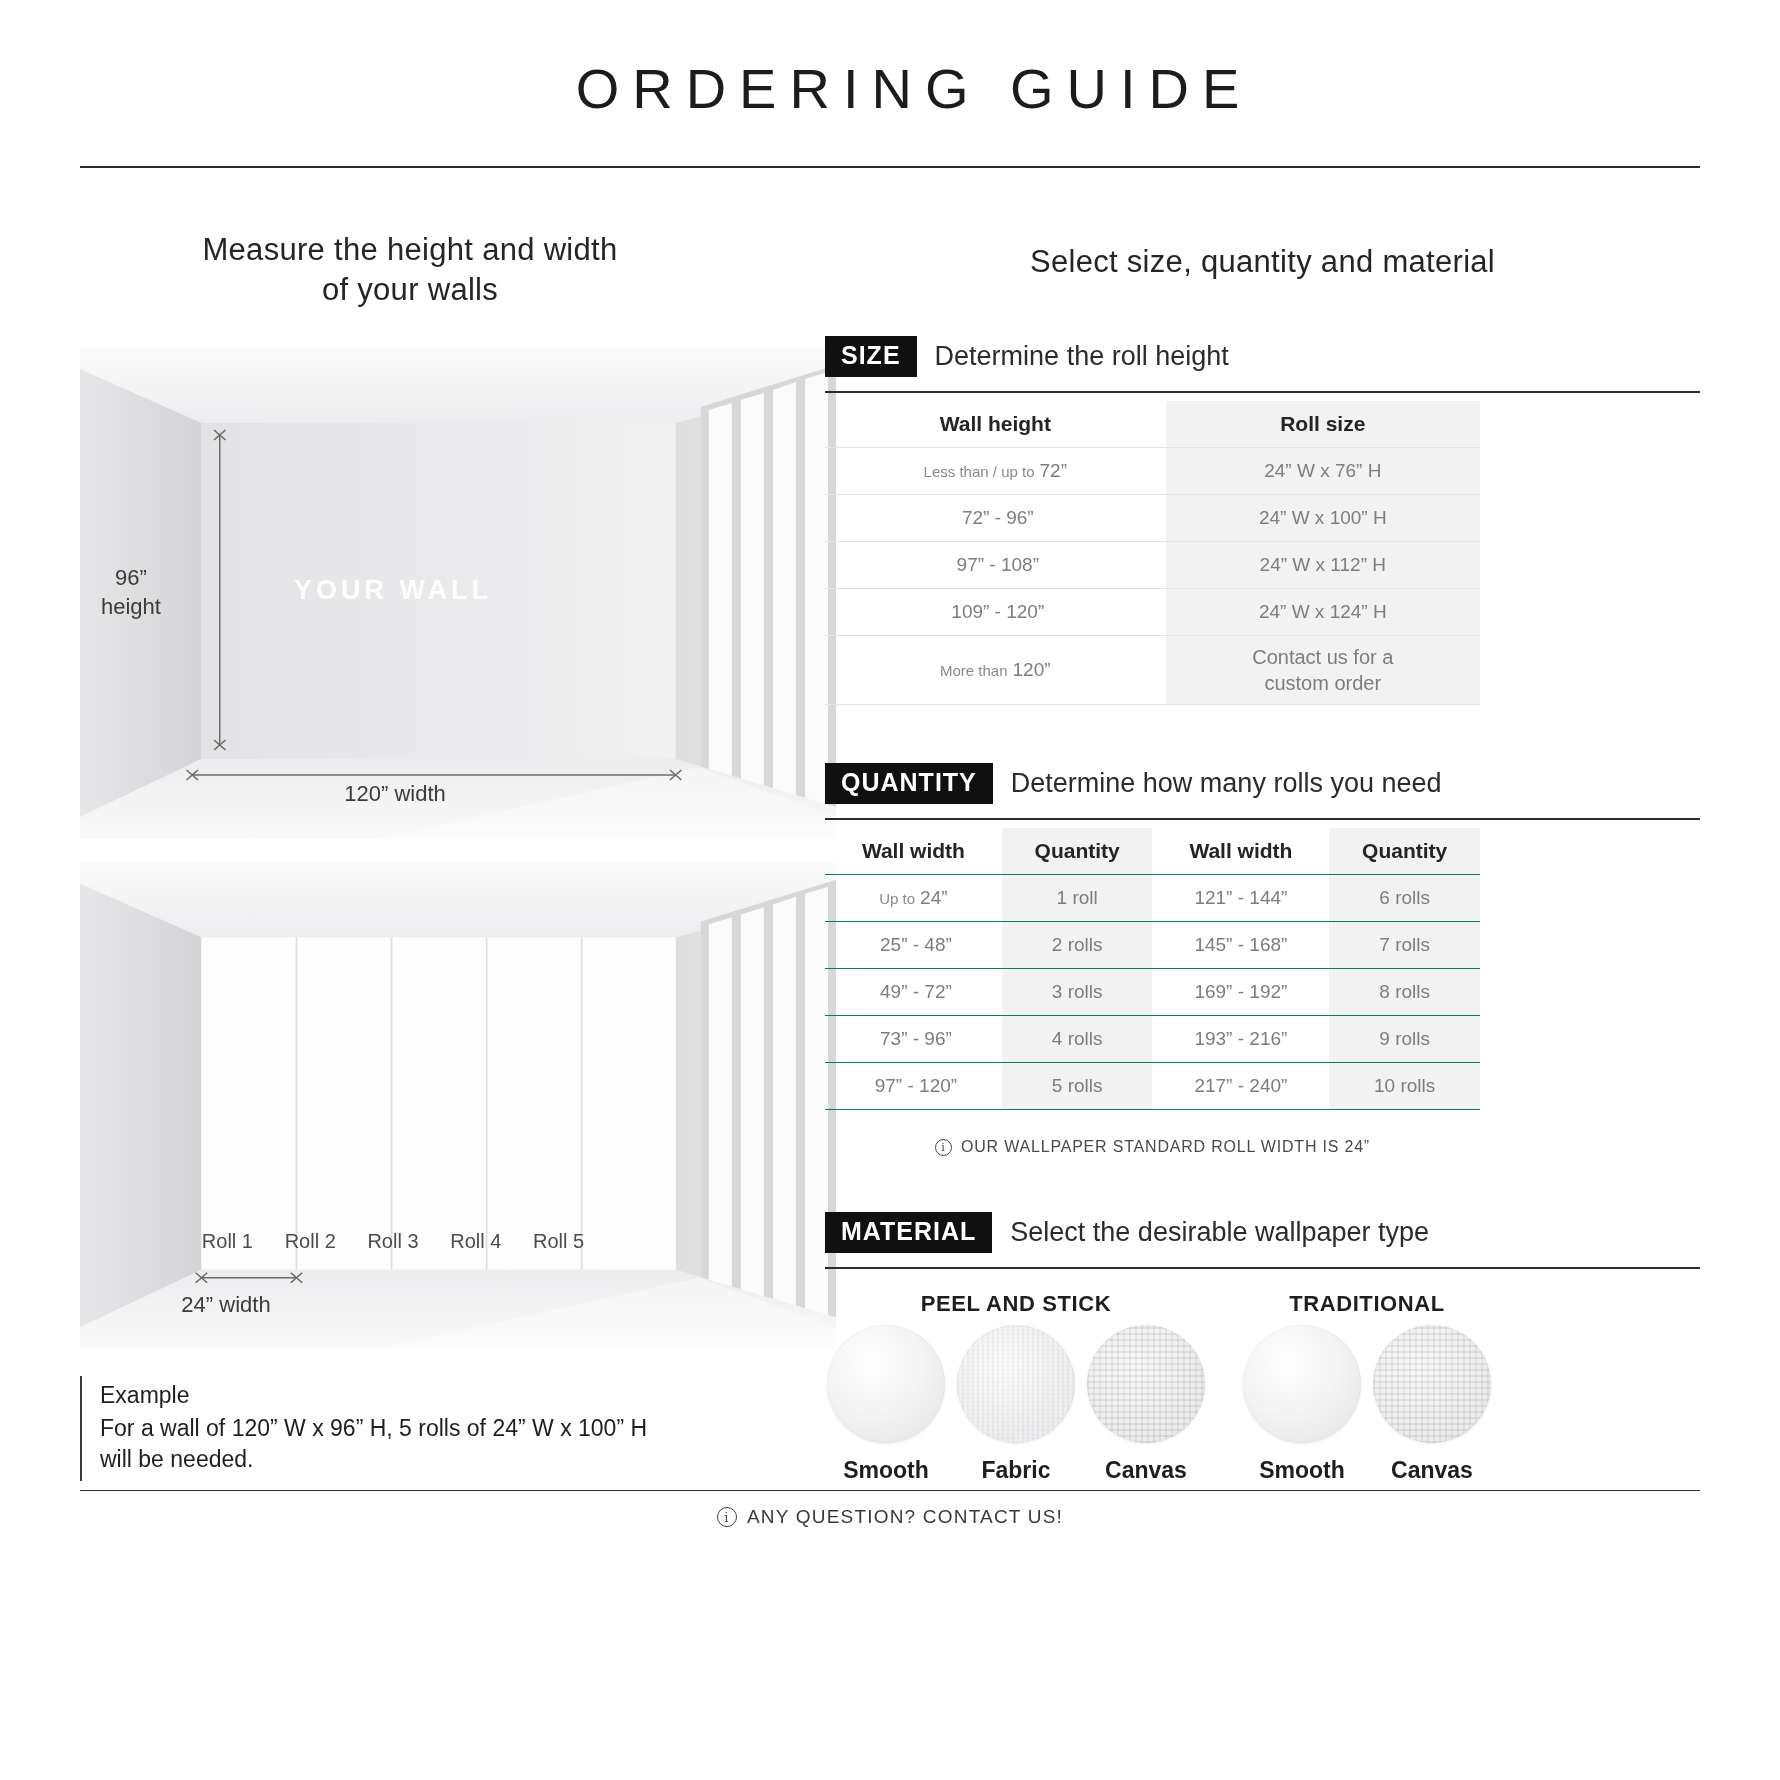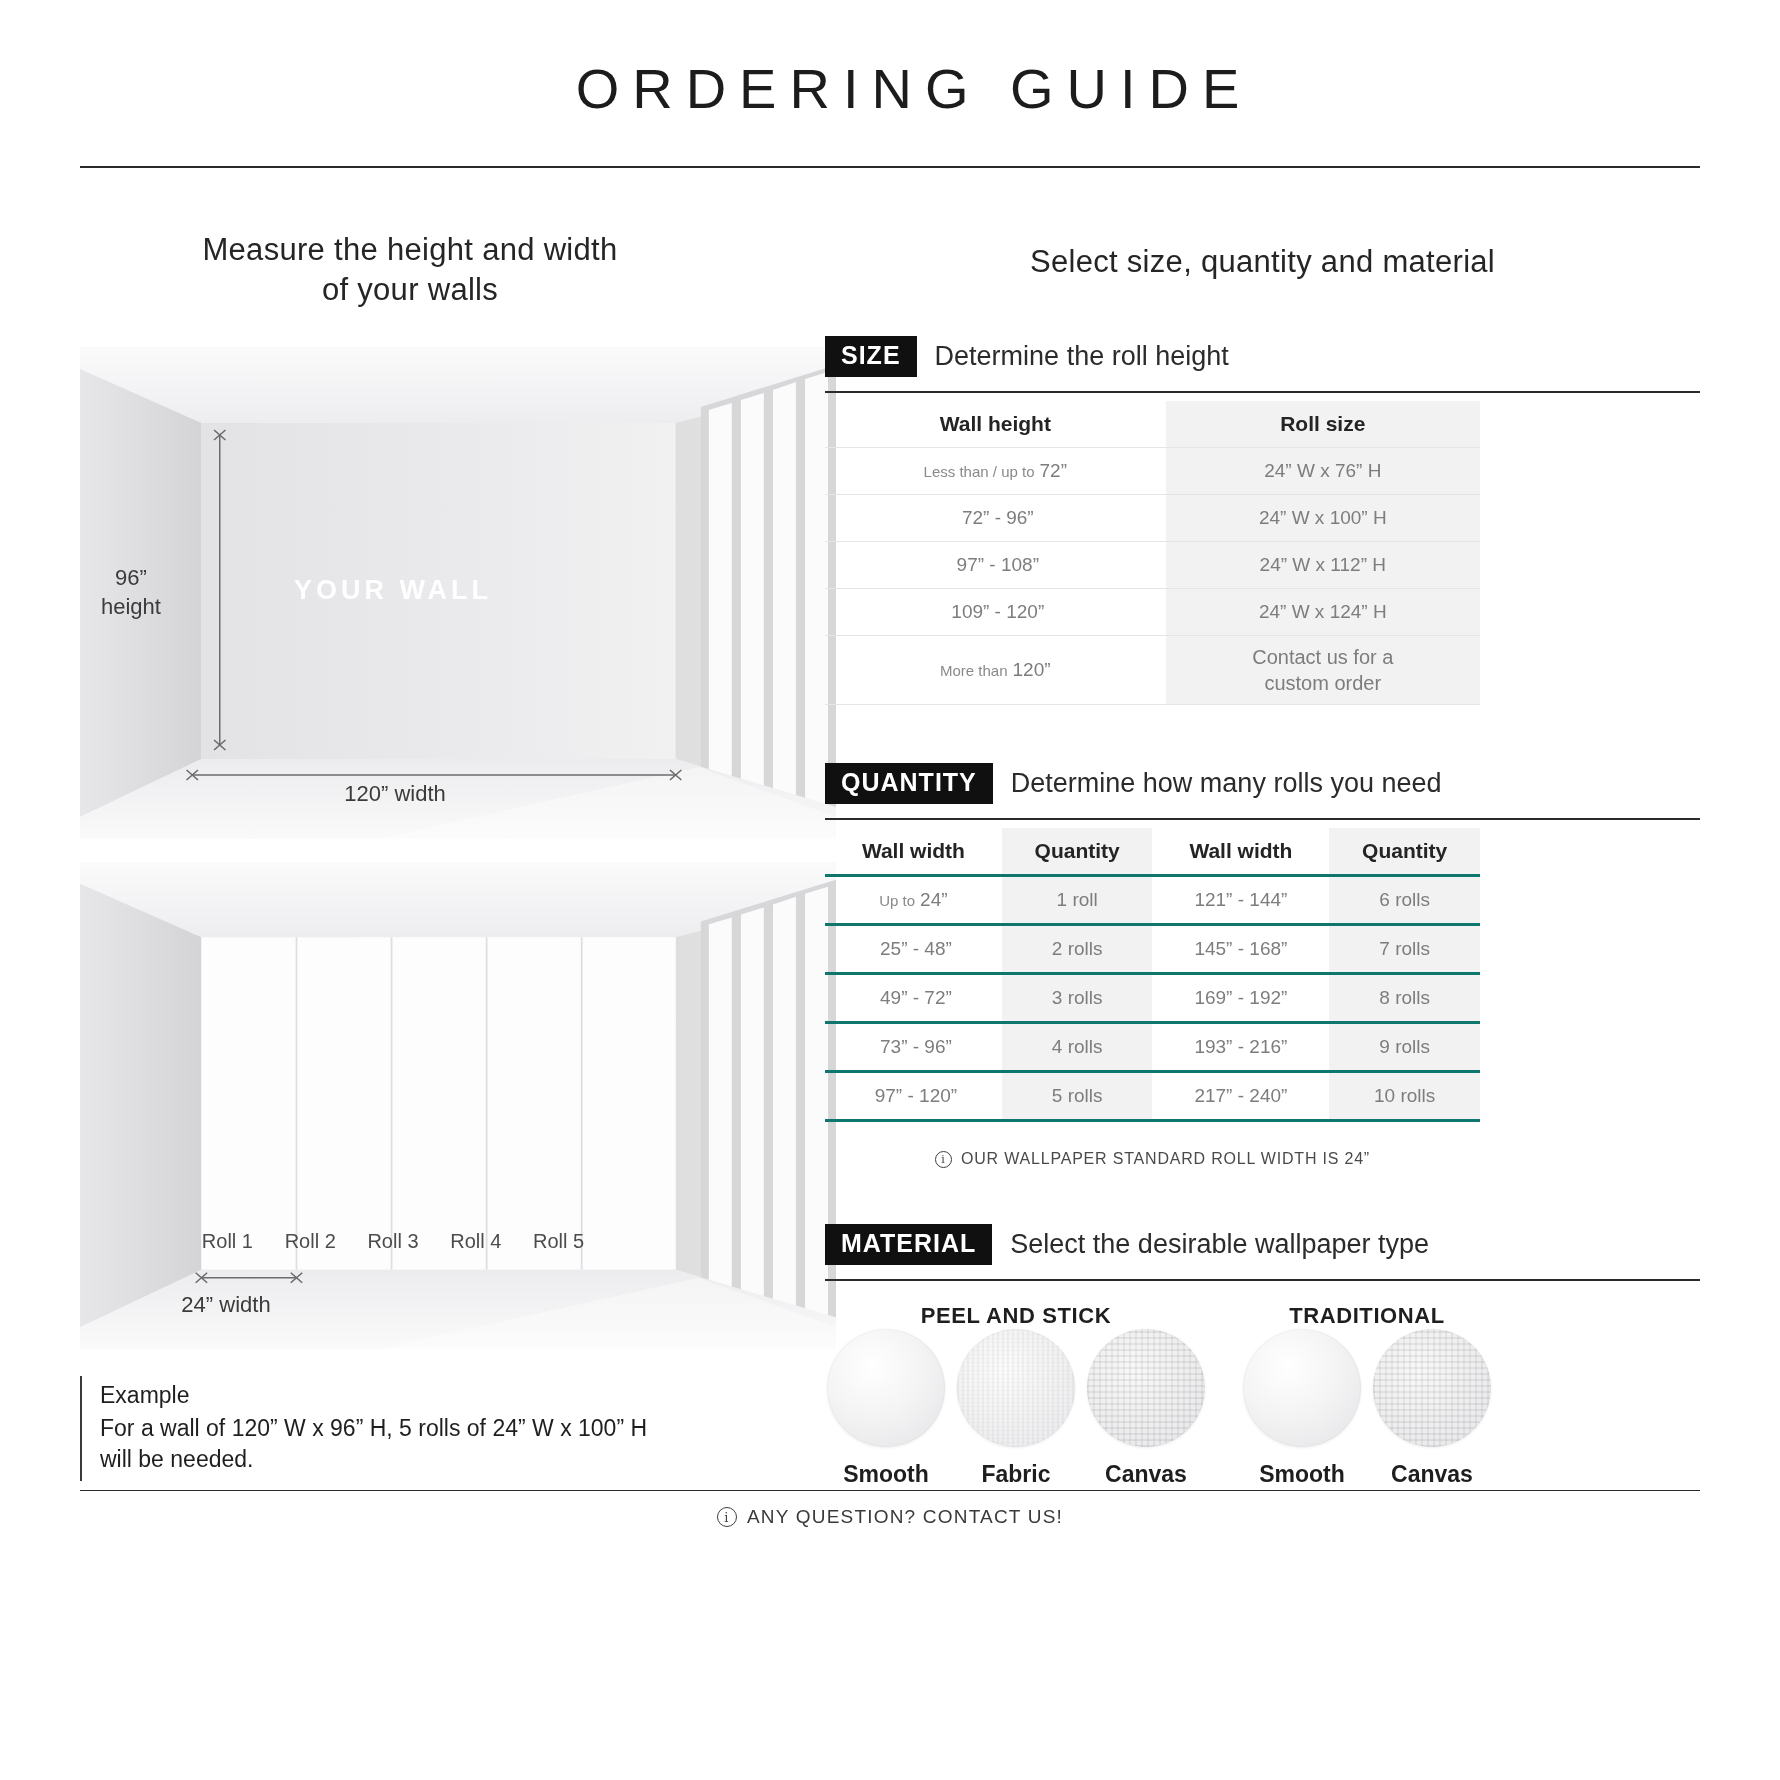--- a/index.html
+++ b/index.html
@@ -61,38 +61,38 @@
              text-align:center; padding:8px 10px; }
   .shade { background:#f2f2f3; }
   .head-cell { font-size:21px; font-weight:700; color:#242424; }
   .cell-prefix { font-size:15px; color:#8a8a8a; margin-right:5px; }
   .cell-value { font-size:19px; color:#7d7d7d; }
   .cell-roll { font-size:19px; color:#7d7d7d; }
   .cell-roll.small { font-size:20px; line-height:1.3; }
 
   
   .qty-table { width:655px; margin-top:8px; }
-  .qt-row { display:grid; grid-template-columns:27% 23% 27% 23%; border-bottom:3px solid #0f766e; }
+  .qt-row { display:grid; grid-template-columns:27% 23% 27% 23%; border-bottom:1px solid #0f766e; }
   .qt-cell { min-height:46px; display:flex; align-items:center; justify-content:center;
              text-align:center; padding:8px 6px; font-size:19px; color:#7d7d7d; }
   .qt-cell.head-cell { font-size:21px; color:#242424; }
 
   .qty-note { width:655px; margin-top:28px; display:flex; align-items:center; justify-content:center;
               gap:9px; font-size:16px; letter-spacing:0.8px; color:#4a4a4a; }
 
   
   .info-icon { display:inline-flex; align-items:center; justify-content:center; flex:0 0 auto;
                width:20px; height:20px; border:1.5px solid #3f3f3f; border-radius:50%;
                font-size:13px; color:#3f3f3f; font-family:"DejaVu Serif",serif; }
   .info-icon.sm { width:17px; height:17px; font-size:11px; border-width:1.2px; }
 
   
   .material-content { width:655px; margin-top:22px; display:flex; align-items:flex-start; }
   .mat-group { display:flex; flex-direction:column; align-items:center; }
-  .mat-group-label { font-size:22px; font-weight:700; letter-spacing:0.6px; color:#1e1e1e; margin-bottom:0; }
+  .mat-group-label { font-size:22px; font-weight:700; letter-spacing:0.6px; color:#1e1e1e; margin-bottom:8px; }
   .mat-swatches { display:flex; gap:8px; }
   .swatch { width:122px; display:flex; flex-direction:column; align-items:center; }
   .swatch-circle { width:118px; height:118px; border-radius:50%;
                    box-shadow: inset 0 0 0 1px rgba(0,0,0,0.03), 0 1px 3px rgba(0,0,0,0.07); }
   .swatch-label { margin-top:14px; font-size:23px; font-weight:700; color:#1e1e1e; }
   .mat-divider { align-self:flex-start; width:1px; height:196px; background:#c4c4c6; margin:2px 16px 0 18px; }
 
   .tex-smooth { background: radial-gradient(circle at 38% 32%, #ffffff 0%, #f4f4f5 45%, #e9e9eb 80%, #e3e3e5 100%); }
   .tex-fabric { background:
       repeating-linear-gradient(90deg, rgba(0,0,0,0.035) 0 2px, rgba(0,0,0,0) 2px 5px),

